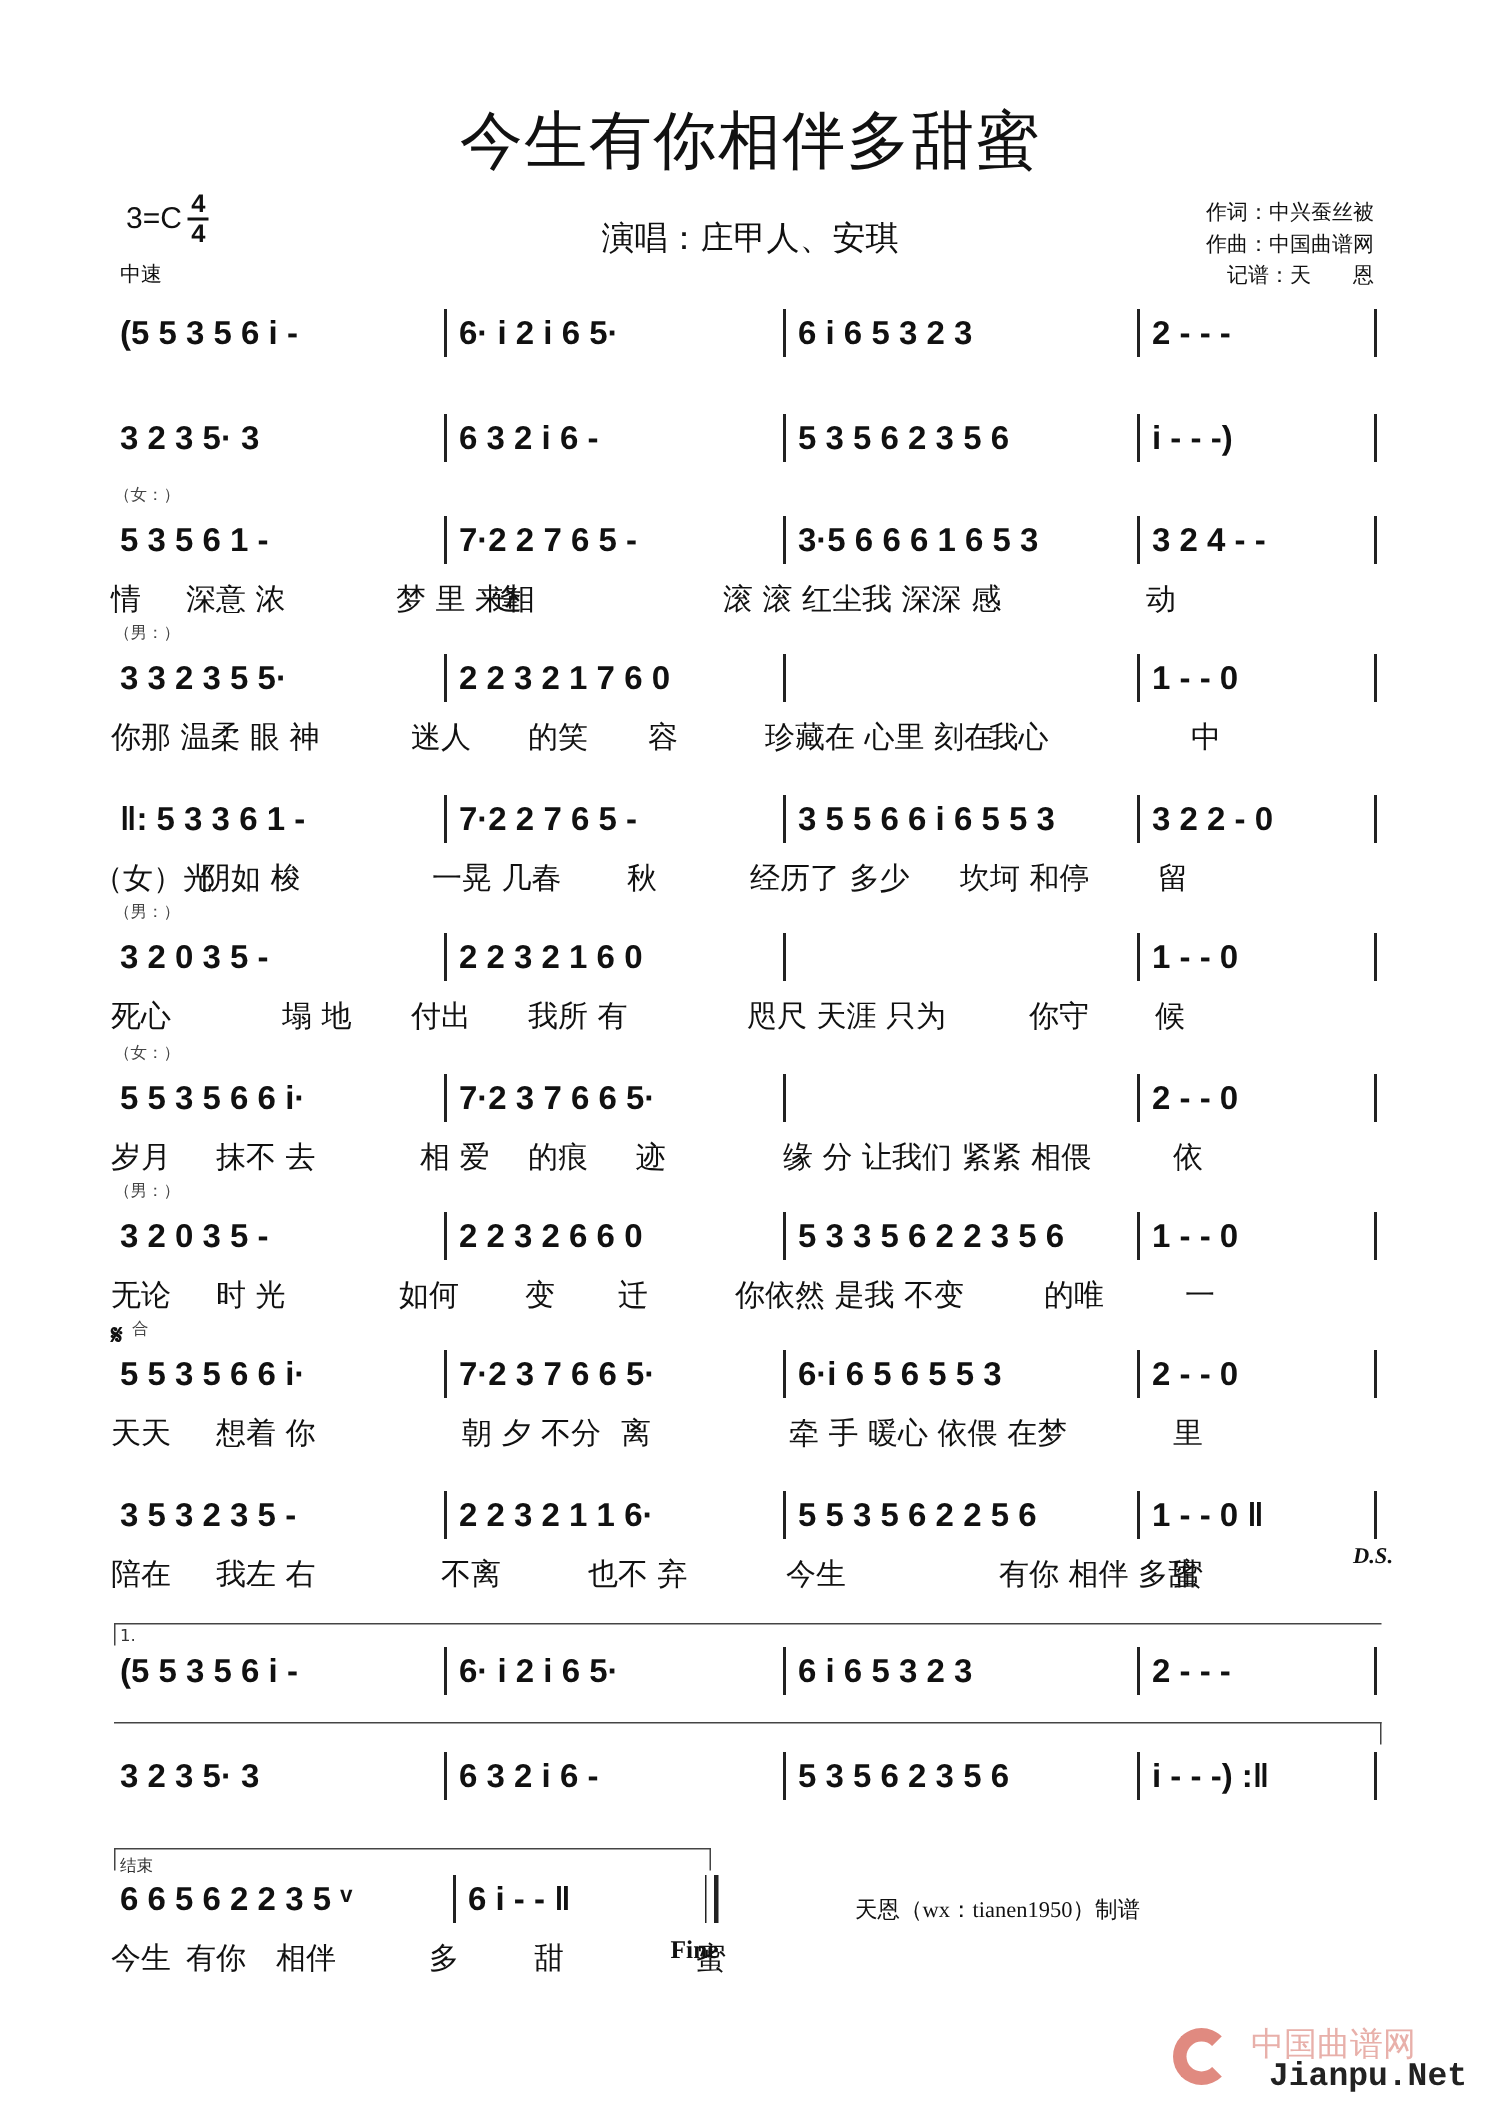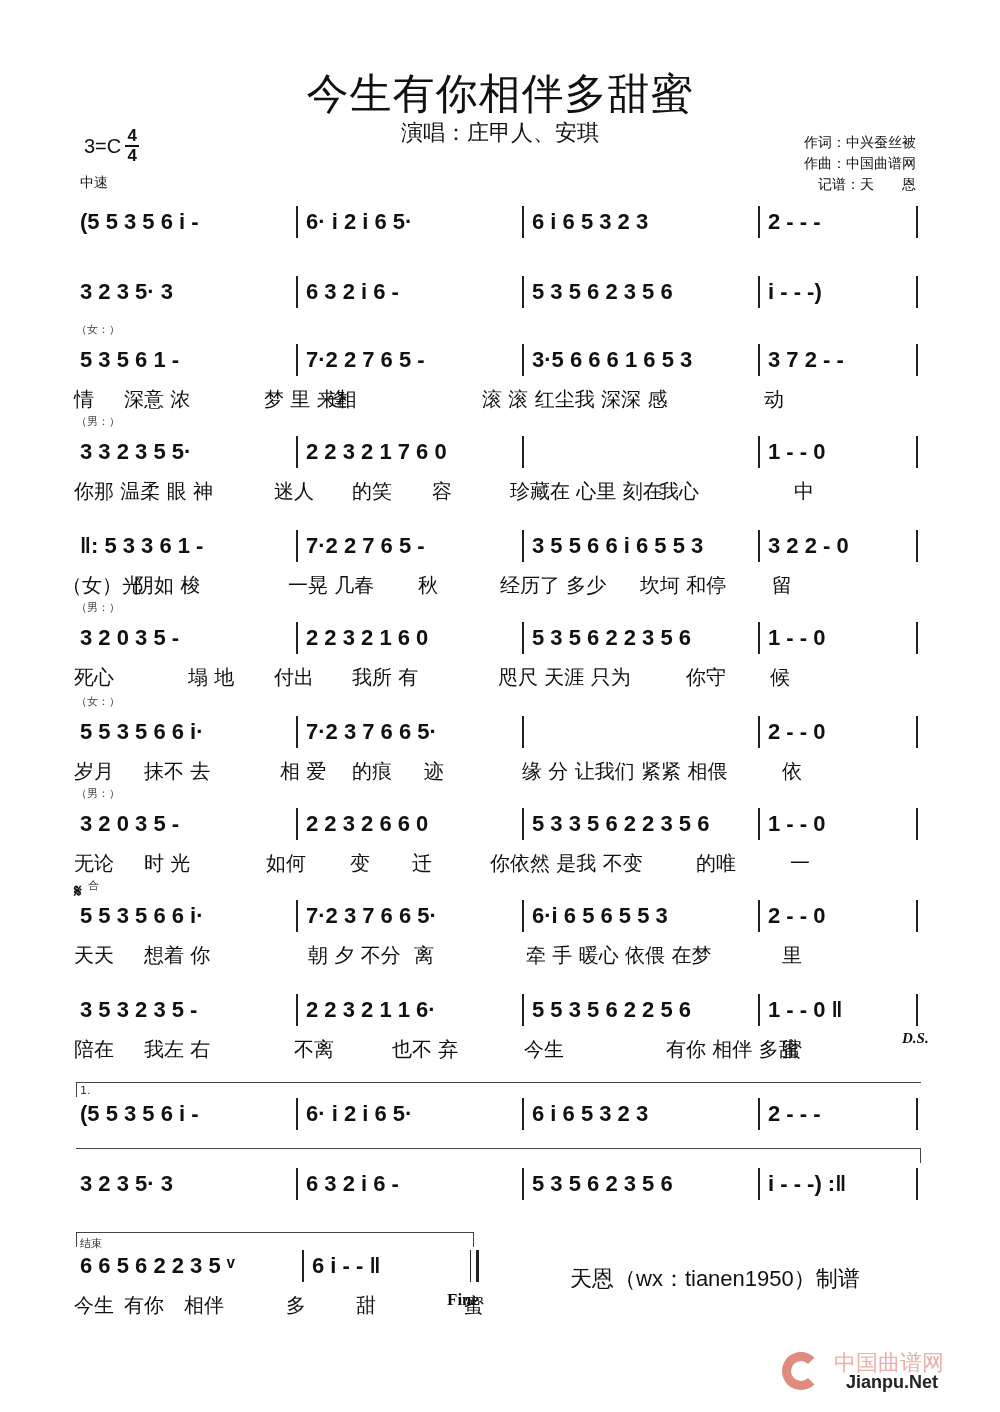--- a/index.html
+++ b/index.html
@@ -4,42 +4,42 @@
 <style>
   html, body { margin:0; padding:0; background:#ffffff; }
   body { width:1000px; height:1412px; position:relative; overflow:hidden;
          font-family:"Liberation Sans","DejaVu Sans",sans-serif; color:#111; }
   .title { position:absolute; top:66px; left:0; width:1000px; text-align:center;
            font-size:42px; font-family:"DejaVu Sans",sans-serif; letter-spacing:1px; }
   .key { position:absolute; top:128px; left:84px; font-size:20px; display:flex; align-items:center; }
   .frac { display:inline-flex; flex-direction:column; align-items:center; margin-left:4px; font-weight:bold; font-size:17px; line-height:16px; }
   .frac .bar { width:14px; height:2px; background:#111; margin:1px 0; }
   .tempo { position:absolute; top:174px; left:80px; font-size:14px; font-family:"DejaVu Sans",sans-serif; }
-  .singers { position:absolute; top:118px; left:0; width:1000px; text-align:center; font-size:22px; font-family:"DejaVu Sans",sans-serif; }
+  .singers { position:absolute; top:144px; left:0; width:1000px; text-align:center; font-size:22px; font-family:"DejaVu Sans",sans-serif; }
   .credits { position:absolute; top:132px; right:84px; text-align:right; font-size:14px; line-height:21px; font-family:"DejaVu Sans",sans-serif; }
 
   .row { position:absolute; left:74px; width:850px; height:40px; }
   .measure { position:absolute; top:0; height:40px; display:flex; align-items:center; gap:14px;
              font-size:22px; font-weight:bold; font-family:"Liberation Sans",sans-serif; }
   .bl { position:absolute; top:4px; width:1.5px; height:32px; background:#222; }
   .bl.double { width:5px; border-left:1.5px solid #222; border-right:3px solid #222; background:transparent; }
   .lyr { position:absolute; left:74px; width:850px; height:28px; font-size:20px; font-family:"DejaVu Sans",sans-serif; }
   .lyr span { position:absolute; top:0; white-space:nowrap; }
   .part { position:absolute; font-size:11px; color:#444; font-family:"DejaVu Sans",sans-serif; }
   .volta { position:absolute; border-top:1.5px solid #444; border-left:1.5px solid #444; height:14px; }
   .volta.end-r { border-right:1.5px solid #444; }
   .volta-label { position:absolute; font-size:11px; color:#333; font-family:"DejaVu Sans",sans-serif; }
   .ds { position:absolute; font-family:"Liberation Serif",serif; font-style:italic; font-weight:bold; font-size:15px; }
   .fine { position:absolute; font-family:"Liberation Serif",serif; font-weight:bold; font-size:17px; }
-  .maker { position:absolute; font-size:22px; font-family:Liberation Sans, sans-serif; }
+  .maker { position:absolute; font-size:15px; font-family:Liberation Serif, serif; }
   .segno { position:absolute; font-family:"DejaVu Serif",serif; font-size:18px; font-weight:bold; }
   .logo { position:absolute; right:16px; bottom:10px; width:210px; height:60px; }
   .logo .mark { position:absolute; left:8px; top:10px; width:38px; height:38px; border-radius:50%; border:9px solid #e08a80; border-right-color:transparent; box-sizing:border-box; }
   .logo .cn { position:absolute; left:60px; top:6px; font-size:22px; color:#e8b0aa; font-family:"DejaVu Sans",sans-serif; }
-  .logo .en { position:absolute; left:72px; top:30px; font-size:18px; font-weight:bold; color:#222; font-family:Liberation Sans, sans-serif; }
+  .logo .en { position:absolute; left:72px; top:30px; font-size:22px; font-weight:bold; color:#222; font-family:Liberation Mono, monospace; }
 </style>
 </head>
 <body>
 
 <div class="title">今生有你相伴多甜蜜</div>
 <div class="key">
   <span>3=C</span>
   <span class="frac">
     <span>4</span>
     <span class="bar"></span>
@@ -75,21 +75,21 @@
       <div class="measure" style="left: 694px;">i  -  -  -)</div>
       <div class="bl" style="left: 842px;"></div>
     </div>
     <div class="row" style="top: 340px;">
       <div class="measure" style="left: 6px;">5 3  5 6  1  -</div>
       <div class="bl" style="left: 222px;"></div>
       <div class="measure" style="left: 232px;">7·2  2 7 6  5  -</div>
       <div class="bl" style="left: 448px;"></div>
       <div class="measure" style="left: 458px;">3·5  6 6 6  1 6  5 3</div>
       <div class="bl" style="left: 684px;"></div>
-      <div class="measure" style="left: 694px;">3 7  2  -  -</div>
+      <div class="measure" style="left: 694px;">3 2  4  -  -</div>
       <div class="bl" style="left: 842px;"></div>
     </div>
     <div class="part" style="left: 76px; top: 322px;">（女：）</div>
     <div class="lyr" style="top: 386px;">
       <span style="left: 0px;">情</span>
       <span style="left: 50px;">深意 浓</span>
       <span style="left: 190px;">梦 里 来相</span>
       <span style="left: 254px;">逢</span>
       <span style="left: 408px;">滚 滚 红尘我 深深 感</span>
       <span style="left: 690px;">动</span>
@@ -130,21 +130,20 @@
       <span style="left: 344px;">秋</span>
       <span style="left: 426px;">经历了 多少</span>
       <span style="left: 566px;">坎坷 和停</span>
       <span style="left: 698px;">留</span>
     </div>
     <div class="row" style="top: 618px;">
       <div class="measure" style="left: 6px;">3 2  0 3  5  -</div>
       <div class="bl" style="left: 222px;"></div>
       <div class="measure" style="left: 232px;">2 2 3  2 1  6  0</div>
       <div class="bl" style="left: 448px;"></div>
-      <div class="measure" style="left: 458px;">5 3  5 6  2 2 3  5 6</div>
       <div class="bl" style="left: 684px;"></div>
       <div class="measure" style="left: 694px;">1  -  -  0</div>
       <div class="bl" style="left: 842px;"></div>
     </div>
     <div class="part" style="left: 76px; top: 600px;">（男：）</div>
     <div class="lyr" style="top: 664px;">
       <span style="left: 0px;">死心</span>
       <span style="left: 114px;">塌 地</span>
       <span style="left: 200px;">付出</span>
       <span style="left: 278px;">我所 有</span>

